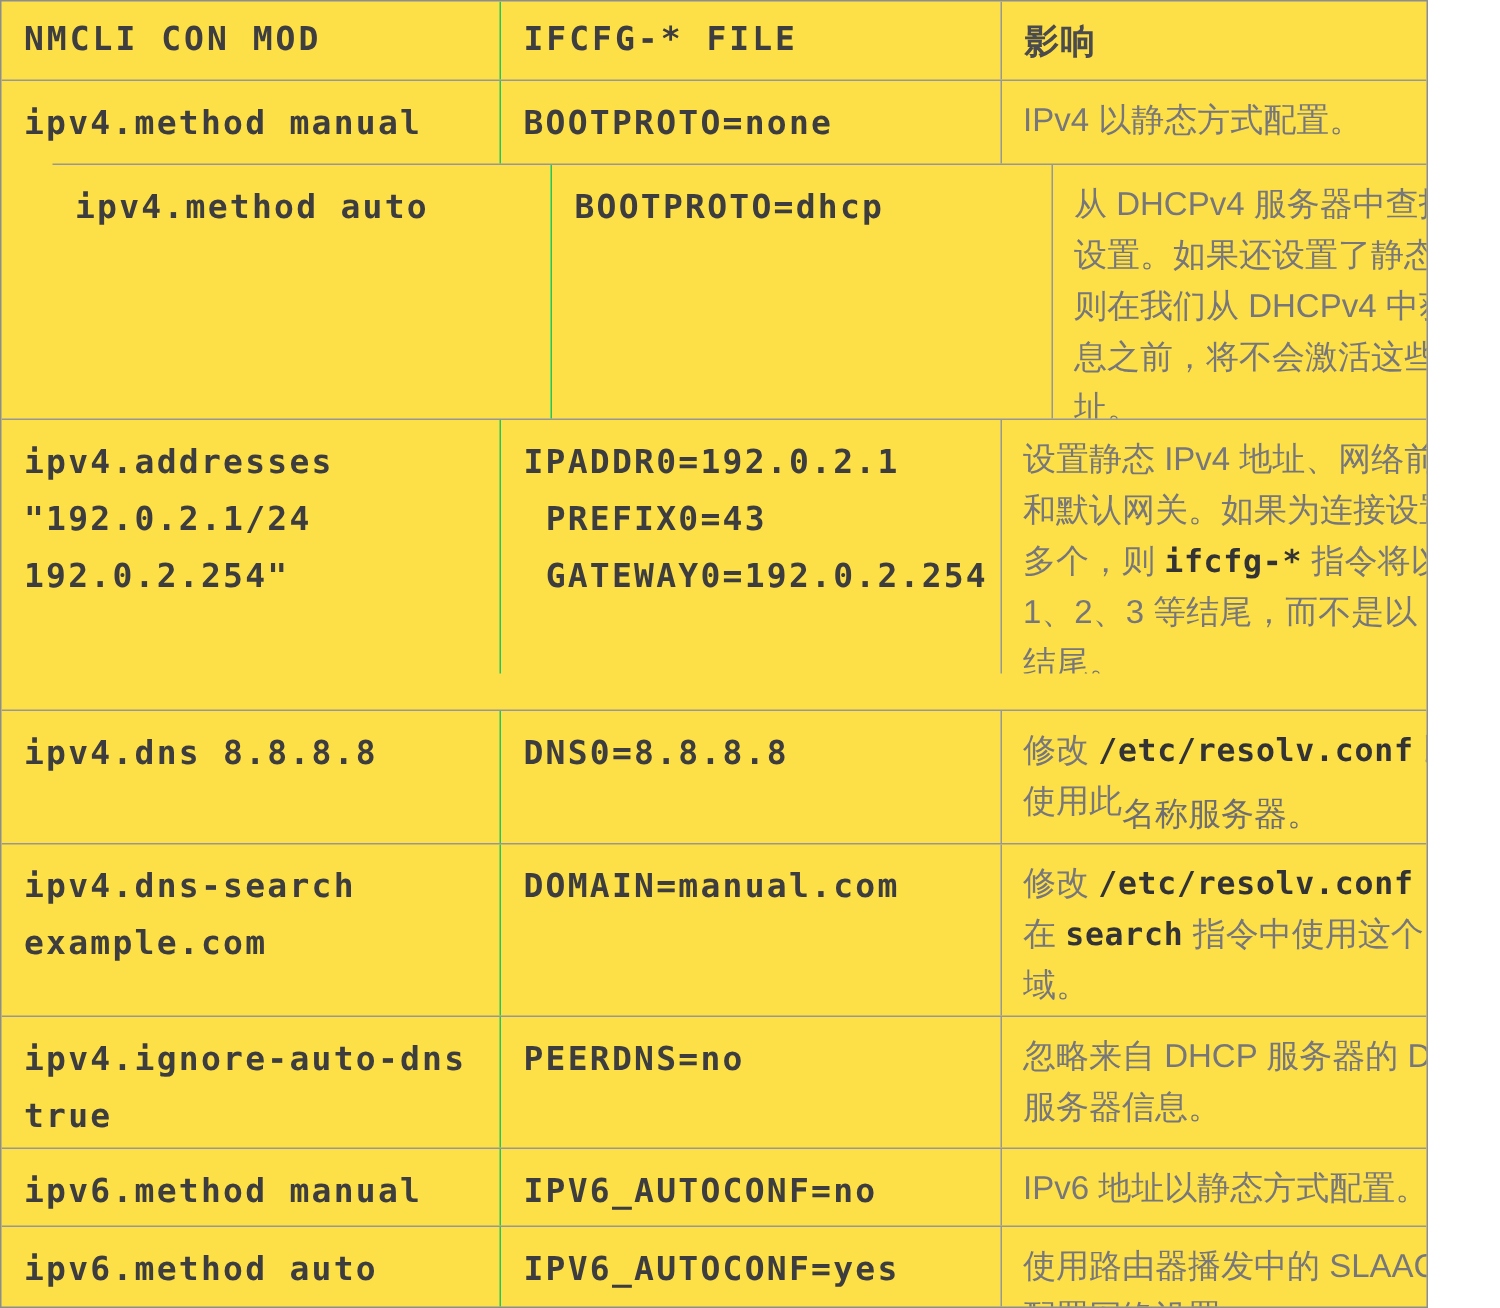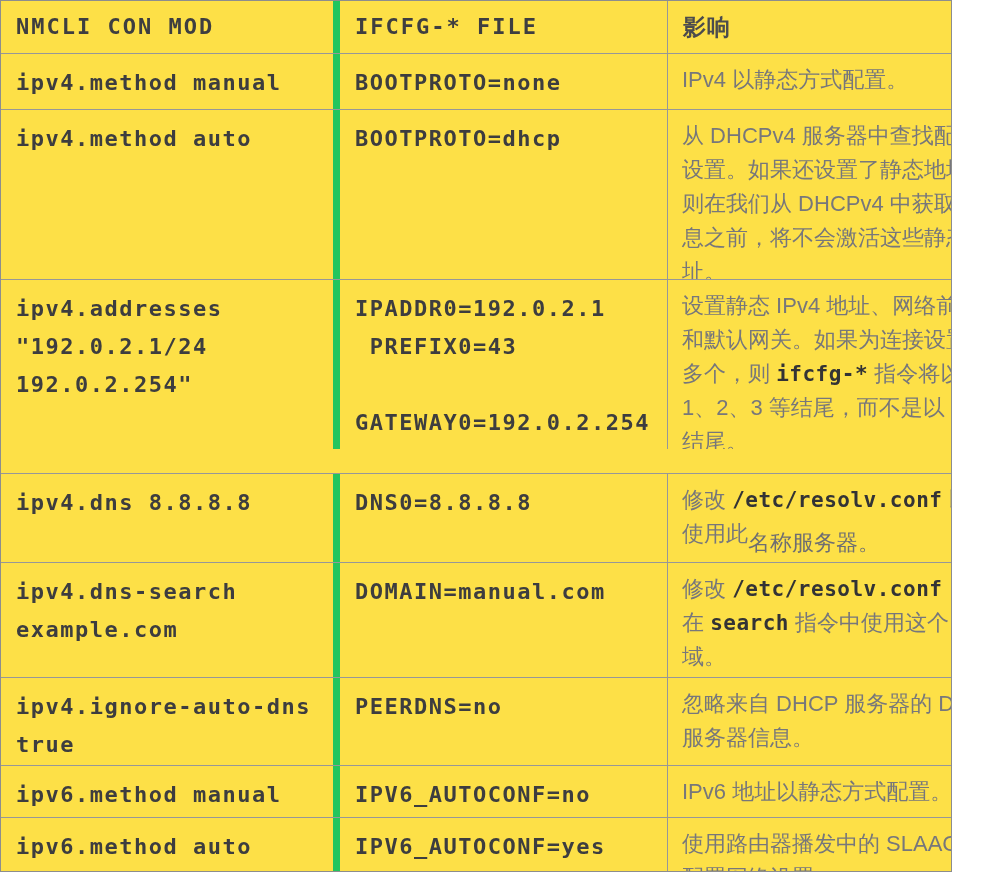--- a/index.html
+++ b/index.html
@@ -15,21 +15,21 @@
     overflow: hidden;
   }
   .t-row { display: flex; width: 100%; }
   .t-row + .t-row { border-top: 1px solid #979797; }
   .cell {
     flex: 0 0 auto;
     white-space: pre-wrap;
     overflow: hidden;
   }
   .cell.c1 { width: 332px; }
-  .cell.c2 { width: 334px; border-left: 7px solid #22c55e; }
+  .cell.c2 { width: 334px; border-left: 1px solid #22c55e; }
   .cell.c3 { width: 334px; border-left: 1px solid #979797; }
 
   
   .t-row.header .cell {
     padding: 9px 10px 0 15px;
     font-weight: 700;
     line-height: 34px;
   }
   .t-row.header .c1, .t-row.header .c2 {
     font-family: "DejaVu Sans Mono", monospace;
@@ -63,21 +63,21 @@
     color: #333335;
   }
   .impact-cell .seg-shifted {
     position: relative; top: 9px;
     color: #6e6e72;
   }
 
   
   .t-row:nth-child(1) { height: 52px; }
   .t-row:nth-child(2) { height: 56px; }
-  .t-row:nth-child(3) { height: 170px; }
+  .t-row:nth-child(3) { height: 170px; margin-left: 34px; }
   .t-row:nth-child(4) { height: 170px; }
   .t-row:nth-child(5) { height: 89px; margin-top: 24px; }
   .t-row:nth-child(6) { height: 115px; }
   .t-row:nth-child(7) { height: 88px; }
   .t-row:nth-child(8) { height: 52px; }
   .t-row:nth-child(9) { height: 80px; }
 </style>
 </head>
 <body>
 

